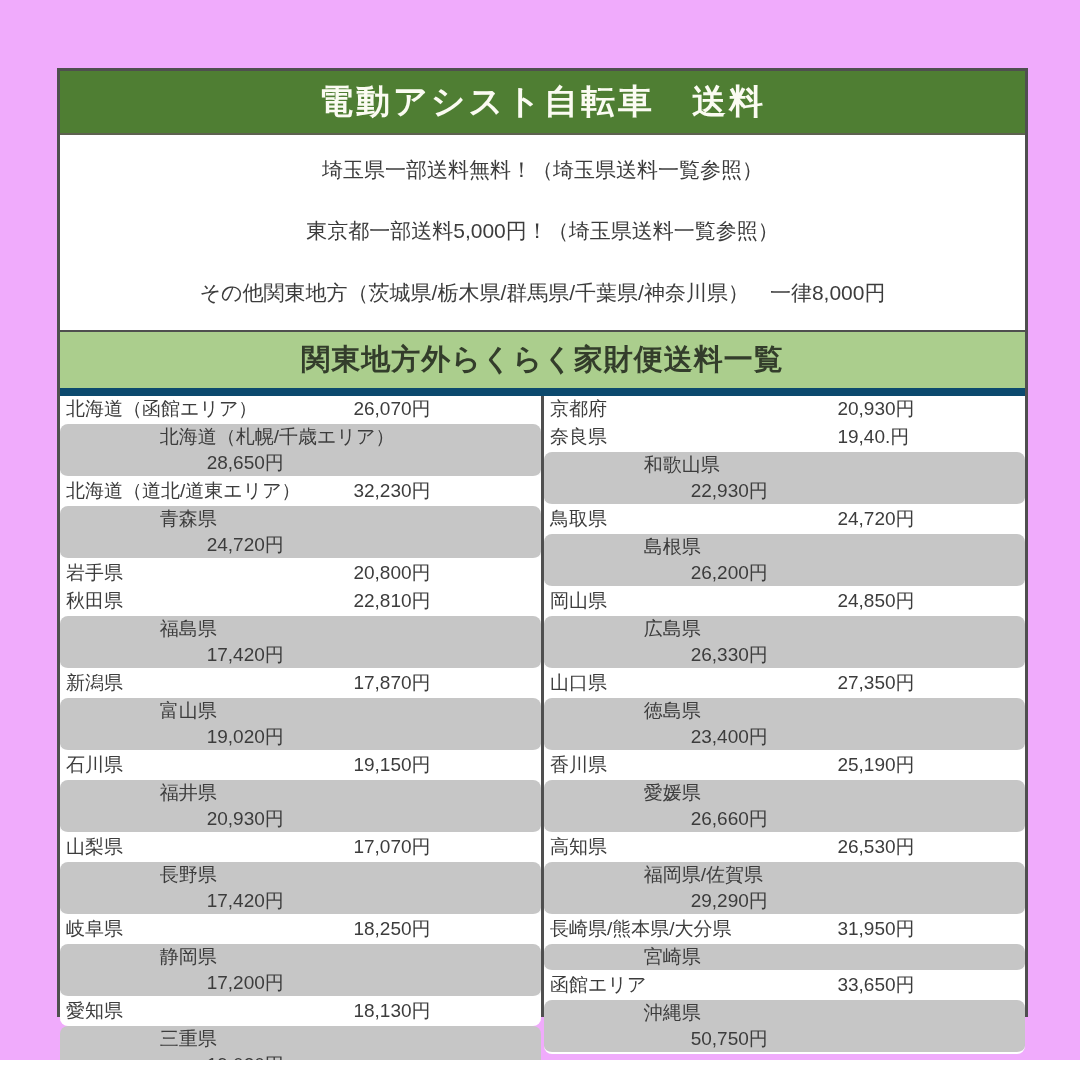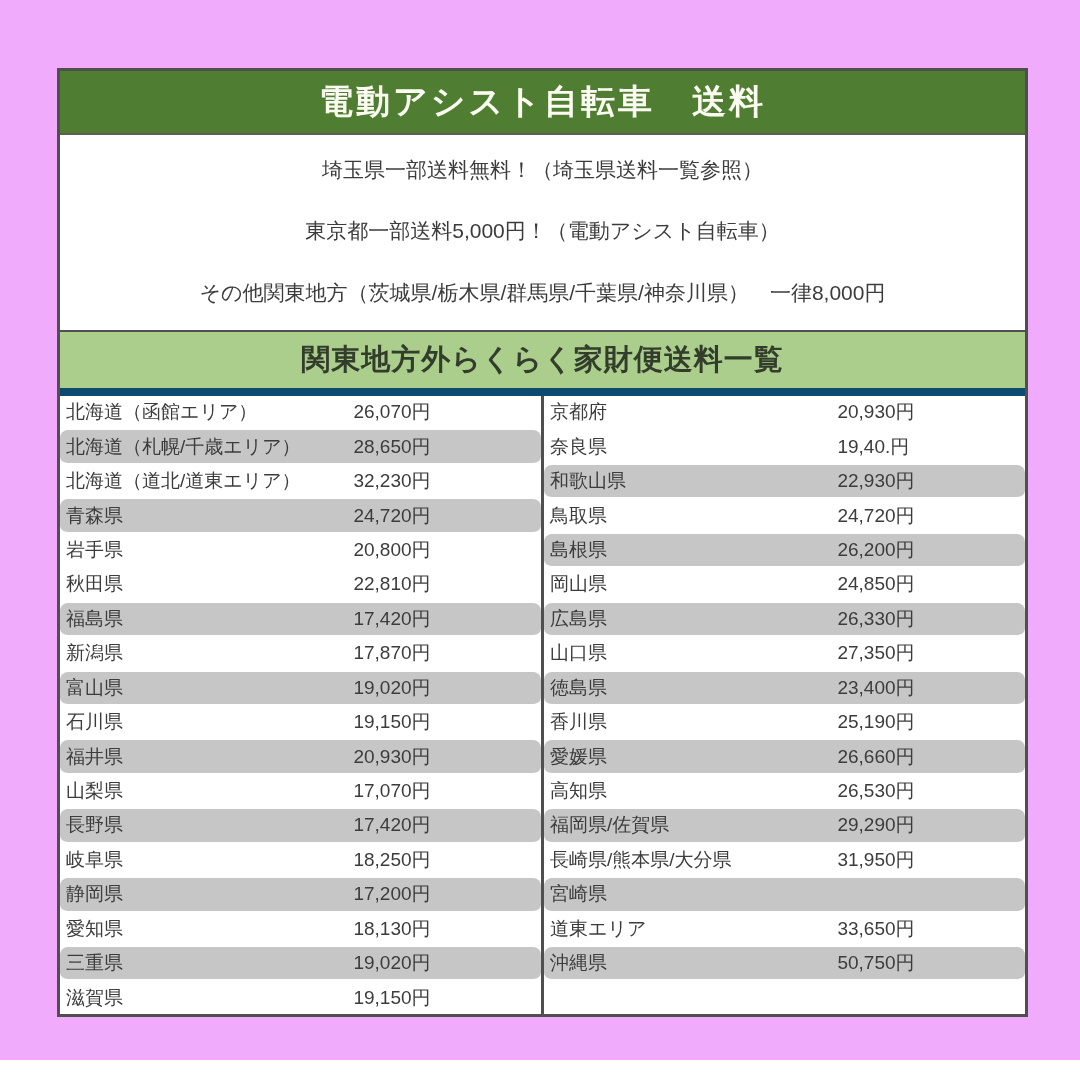--- a/index.html
+++ b/index.html
@@ -81,21 +81,21 @@
     display: flex;
     align-items: center;
     font-size: 19px;
     color: #3c3c3c;
     border-bottom: 2px solid #ffffff;
     box-sizing: border-box;
     background: #ffffff;
     border-radius: 8px;
   }
   .fee-row:last-child { border-bottom: none; }
-  .fee-row.gray { background: #c6c6c6; }
+  .fee-row.gray { background: #c6c6c6; flex-direction: column; }
   .cell-name {
     width: 61%;
     padding-left: 6px;
     box-sizing: border-box;
     white-space: nowrap;
     overflow: hidden;
   }
   .cell-price {
     width: 39%;
     white-space: nowrap;
@@ -106,21 +106,21 @@
 
 <div class="canvas">
   <div class="flyer">
 
     <div class="title-bar">
       <span>電動アシスト自転車　送料</span>
     </div>
 
     <div class="notes">
       <div class="note-line">埼玉県一部送料無料！（埼玉県送料一覧参照）</div>
-      <div class="note-line">東京都一部送料5,000円！（電動アシスト自転車）</div>
+      <div class="note-line">東京都一部送料5,000円！（埼玉県送料一覧参照）</div>
       <div class="note-line">その他関東地方（茨城県/栃木県/群馬県/千葉県/神奈川県）　一律8,000円</div>
     </div>
 
     <div class="subheader">
       <span>関東地方外らくらく家財便送料一覧</span>
     </div>
 
     <div class="fee-table">
       <div class="fee-col">
           <div class="fee-row">
@@ -251,21 +251,21 @@
             <div class="cell-price">29,290円</div>
           </div>
           <div class="fee-row">
             <div class="cell-name">長崎県/熊本県/大分県</div>
             <div class="cell-price">31,950円</div>
           </div>
           <div class="fee-row gray">
             <div class="cell-name">宮崎県</div>
           </div>
           <div class="fee-row">
-            <div class="cell-name">道東エリア</div>
+            <div class="cell-name">函館エリア</div>
             <div class="cell-price">33,650円</div>
           </div>
           <div class="fee-row gray">
             <div class="cell-name">沖縄県</div>
             <div class="cell-price">50,750円</div>
           </div>
           <div class="fee-row">
             <div class="cell-name"></div>
             <div class="cell-price"></div>
           </div>

